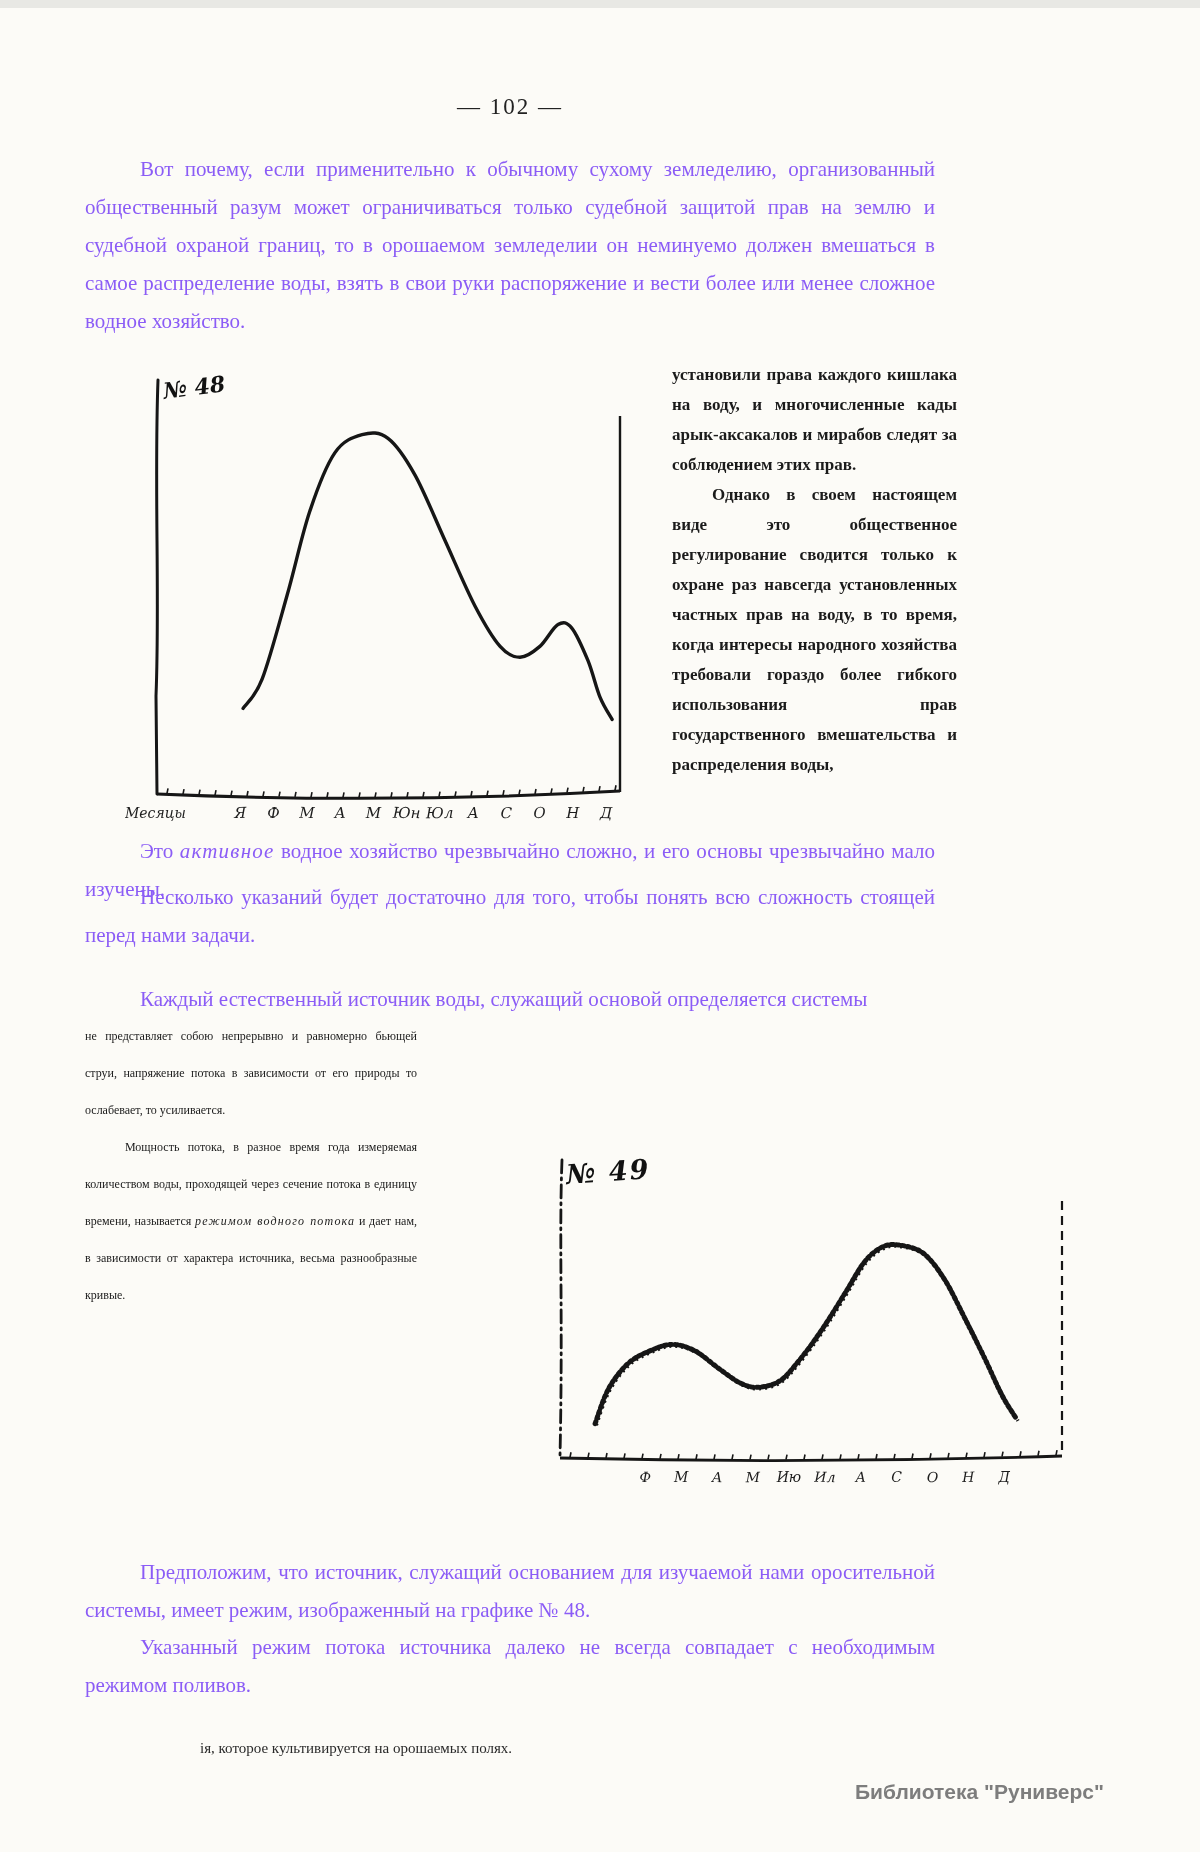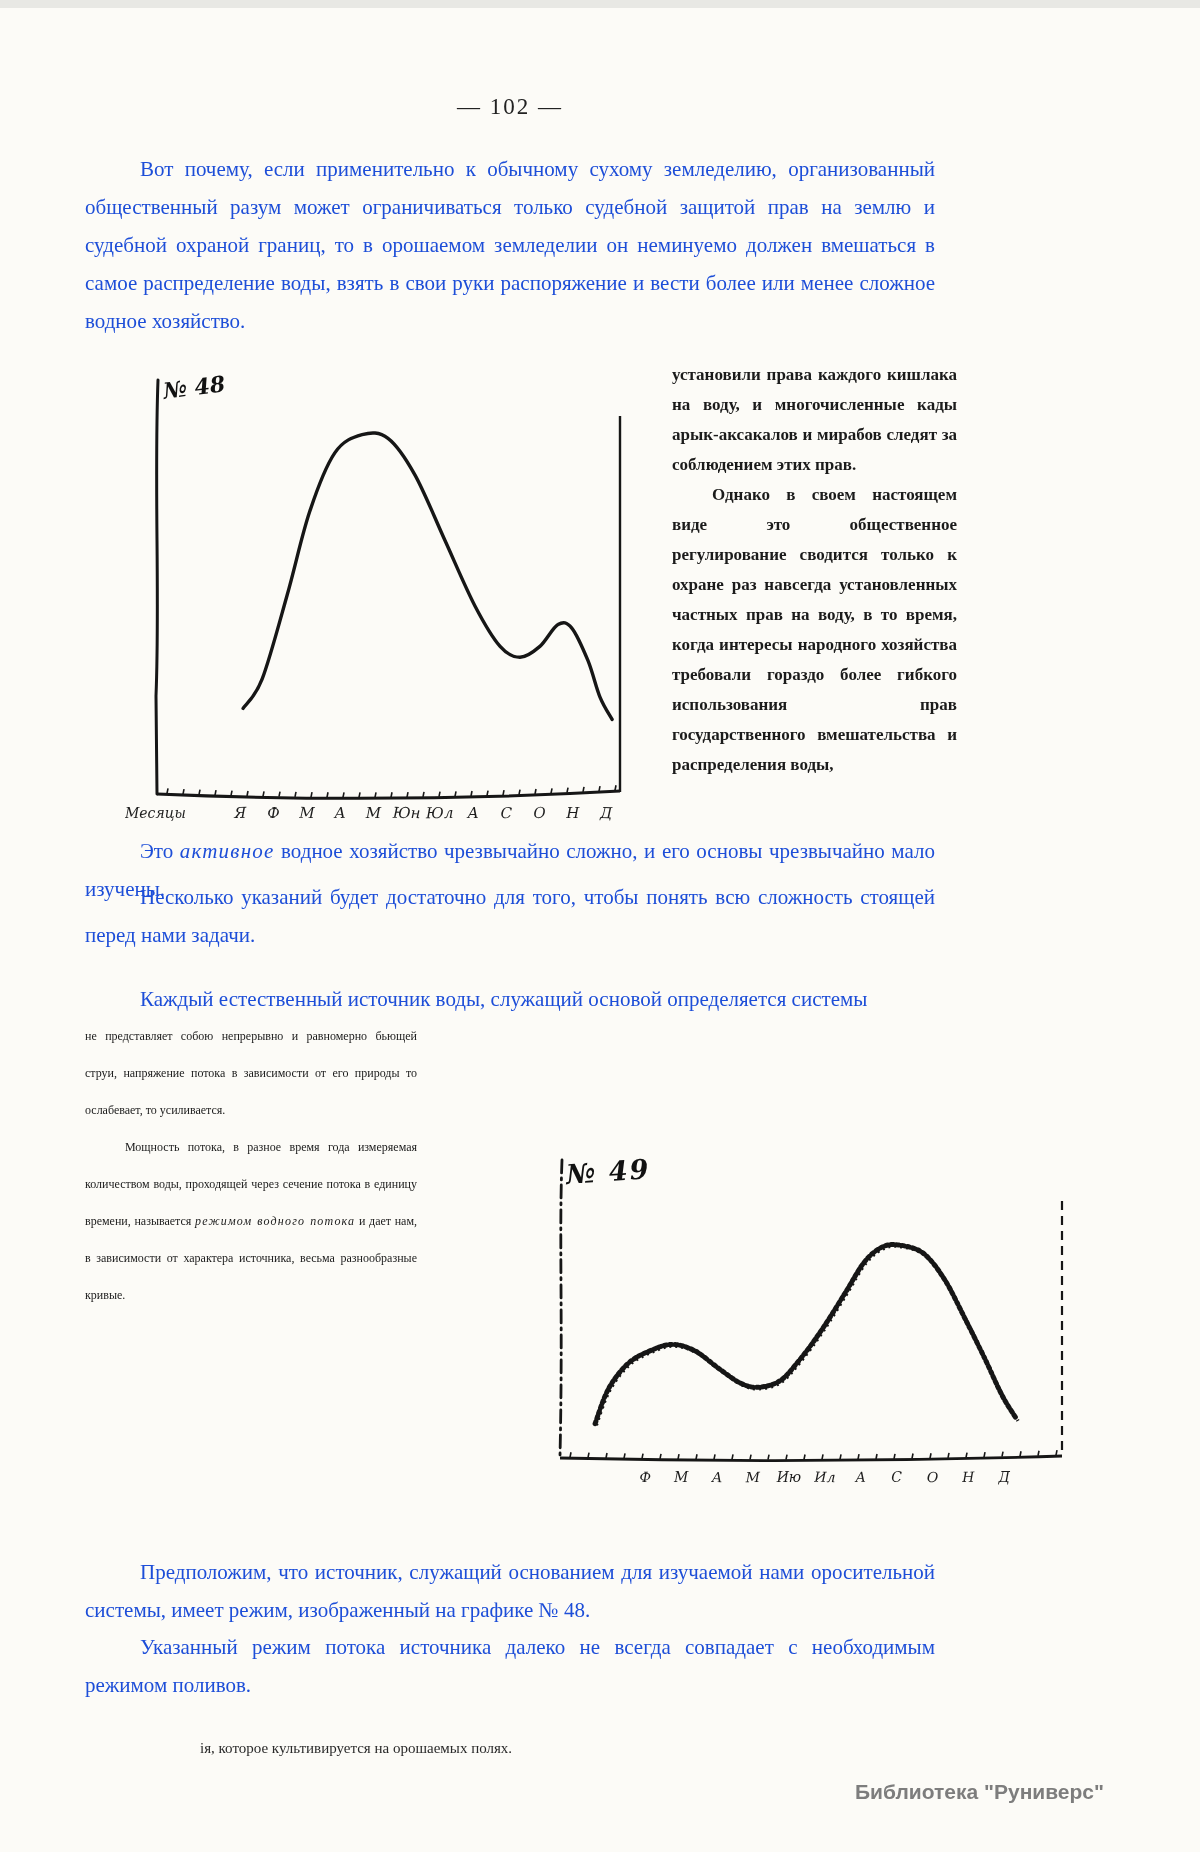--- a/index.html
+++ b/index.html
@@ -15,21 +15,21 @@
   }
   .blk{position:absolute;}
   .pagenum{
     left:85px;top:86px;width:850px;
     text-align:center;font-size:23px;letter-spacing:2px;color:#222;
   }
   .para{
     width:850px;left:85px;
     font-size:21px;line-height:38px;
     text-align:justify;
-    color:#1d4ed8;
+    color:#8b5cf6;
   }
   .indent{text-indent:55px;}
   .col-right{
     left:672px;top:352px;width:285px;
     font-size:17px;line-height:30px;text-align:justify;font-weight:bold;
   }
   .col-left{
     left:85px;top:1010px;width:332px;
     font-size:12px;line-height:37px;text-align:justify;
   }

